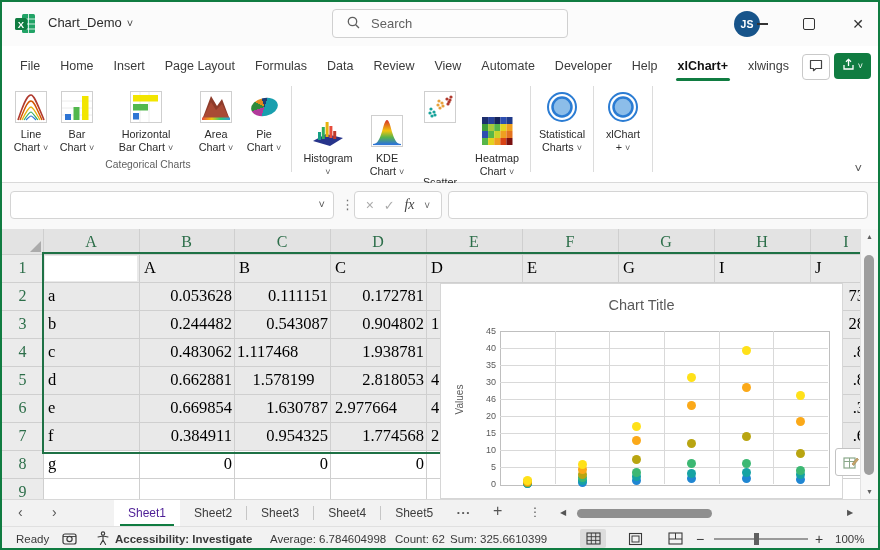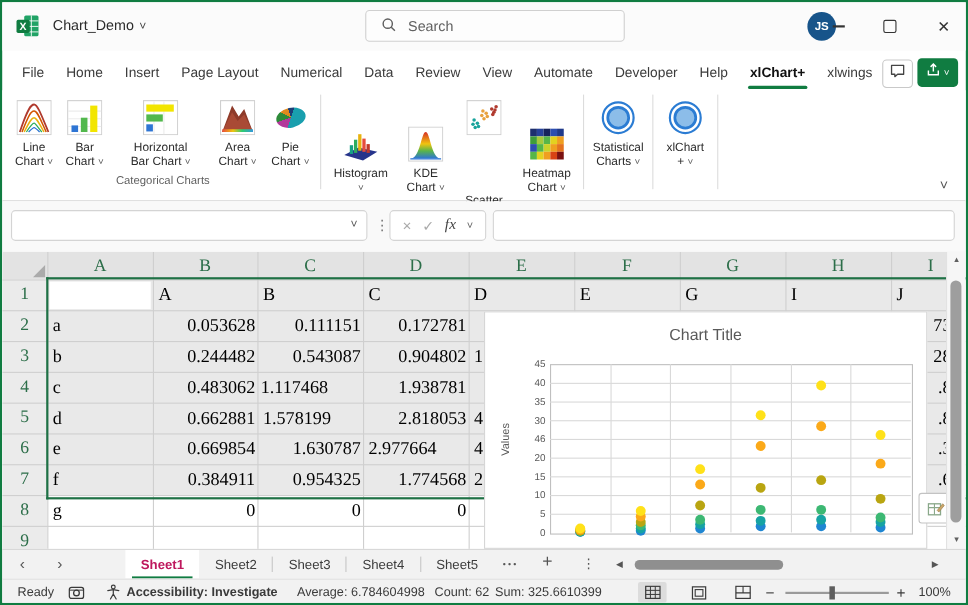--- a/index.html
+++ b/index.html
@@ -87,21 +87,21 @@
   
   #vscroll{position:absolute;right:0;top:0;bottom:0;width:17px;background:#f6f6f6;border-left:1px solid #e2e2e2;}
   #vthumb{position:absolute;left:3px;width:10px;border-radius:5px;background:#9e9e9e;}
   .varrow{position:absolute;left:0;width:17px;text-align:center;font-size:7px;color:#606060;}
   
   #sheetbar{position:absolute;left:0;top:497px;right:0;height:27px;background:#f2f2f2;
     border-top:1px solid #d8d8d8;box-sizing:border-box;}
   .snav{position:absolute;top:4px;font-size:14px;color:#555;}
   #stabs{position:absolute;left:112px;top:0;height:26px;display:flex;align-items:stretch;}
   .stab{padding:0 14px;font-size:12px;color:#3c3c3c;display:flex;align-items:center;position:relative;}
-  .stab.active{background:#fff;font-weight:700;color:#be185d;}
+  .stab.active{background:#fff;font-weight:400;color:#4c1d95;}
   .stab.active::after{content:"";position:absolute;left:6px;right:6px;bottom:0;height:2.5px;background:#107C41;}
   .ssep{width:1px;height:14px;background:#c6c6c6;align-self:center;}
   #smore{position:absolute;left:455px;top:8px;font-size:8px;letter-spacing:2px;color:#555;}
   #sadd{position:absolute;left:491px;top:2px;font-size:16px;color:#555;}
   #sdots{position:absolute;left:527px;top:5px;font-size:12px;color:#555;}
   #hscroll-l{position:absolute;left:558px;top:8px;font-size:8px;color:#555;}
   #hscroll-r{position:absolute;left:845px;top:8px;font-size:8px;color:#555;}
   #hthumb{position:absolute;left:575px;top:9px;width:135px;height:9px;border-radius:5px;background:#8f8f8f;}
   
   #statusbar{position:absolute;left:0;top:524px;right:0;height:24px;background:#f2f2f2;
@@ -147,21 +147,21 @@
         <span class="sq"></span>
       </div>
     <div id="btn-close" class="winbtn">✕</div>
   </div>
 
   <div id="tabrow">
       <span class="rtab">File</span>
       <span class="rtab">Home</span>
       <span class="rtab">Insert</span>
       <span class="rtab">Page Layout</span>
-      <span class="rtab">Numerical</span>
+      <span class="rtab">Formulas</span>
       <span class="rtab">Data</span>
       <span class="rtab">Review</span>
       <span class="rtab">View</span>
       <span class="rtab">Automate</span>
       <span class="rtab">Developer</span>
       <span class="rtab">Help</span>
       <span class="rtab active">xlChart+</span>
       <span class="rtab">xlwings</span>
     </div>
   <div id="comment-btn">
@@ -454,21 +454,21 @@
       <div class="cell" style="left: 810px; top: 81px; width: 50px; text-align: right; padding-left: 3px;">28</div>
       <div class="rownum" style="top: 109px; height: 28px;">4</div>
       <div class="cell" style="left: 43px; top: 109px; width: 92px; text-align: left; padding-left: 3px;">c</div>
       <div class="cell" style="left: 139px; top: 109px; width: 88px; text-align: right; padding-left: 3px;">0.483062</div>
       <div class="cell" style="left: 234px; top: 109px; width: 89px; text-align: left; padding-left: 1px;">1.117468</div>
       <div class="cell" style="left: 330px; top: 109px; width: 89px; text-align: right; padding-left: 3px;">1.938781</div>
       <div class="cell" style="left: 810px; top: 109px; width: 50px; text-align: right; padding-left: 3px;">.8</div>
       <div class="rownum" style="top: 137px; height: 28px;">5</div>
       <div class="cell" style="left: 43px; top: 137px; width: 92px; text-align: left; padding-left: 3px;">d</div>
       <div class="cell" style="left: 139px; top: 137px; width: 88px; text-align: right; padding-left: 3px;">0.662881</div>
-      <div class="cell" style="left: 234px; top: 137px; width: 89px; text-align: left; padding-left: 3px;">1.578199</div>
+      <div class="cell" style="left: 234px; top: 137px; width: 89px; text-align: center; padding-left: 3px;">1.578199</div>
       <div class="cell" style="left: 330px; top: 137px; width: 89px; text-align: right; padding-left: 3px;">2.818053</div>
       <div class="cell" style="left: 429px; top: 137px; width: 26px; text-align: left;">4</div>
       <div class="cell" style="left: 810px; top: 137px; width: 50px; text-align: right; padding-left: 3px;">.8</div>
       <div class="rownum" style="top: 165px; height: 28px;">6</div>
       <div class="cell" style="left: 43px; top: 165px; width: 92px; text-align: left; padding-left: 3px;">e</div>
       <div class="cell" style="left: 139px; top: 165px; width: 88px; text-align: right; padding-left: 3px;">0.669854</div>
       <div class="cell" style="left: 234px; top: 165px; width: 89px; text-align: right; padding-left: 3px;">1.630787</div>
       <div class="cell" style="left: 330px; top: 165px; width: 89px; text-align: left; padding-left: 3px; font-family: Liberation Serif, serif;">2.977664</div>
       <div class="cell" style="left: 429px; top: 165px; width: 26px; text-align: left;">4</div>
       <div class="cell" style="left: 810px; top: 165px; width: 50px; text-align: right; padding-left: 3px;">.3</div>

